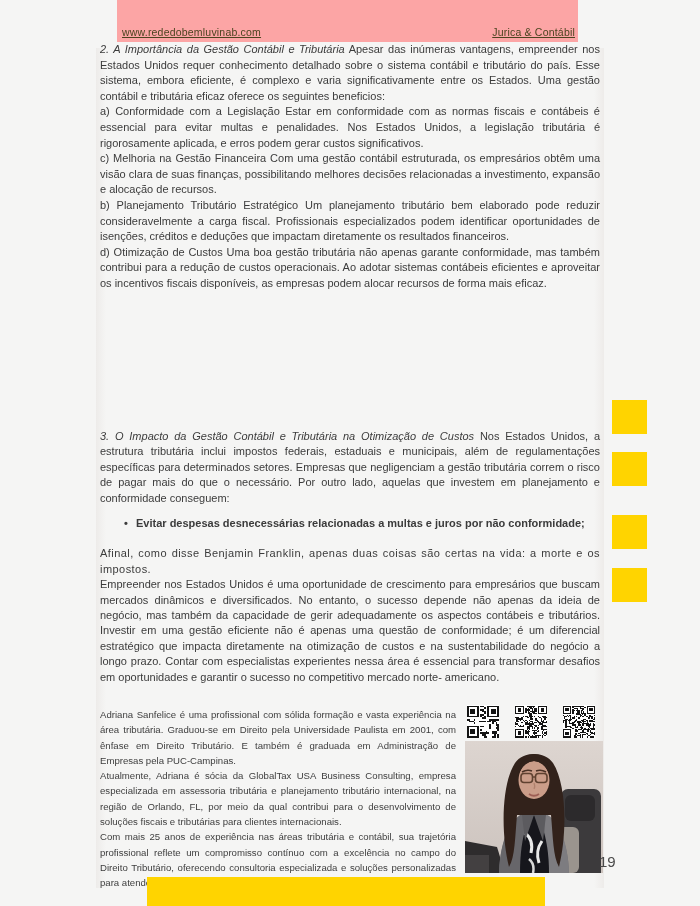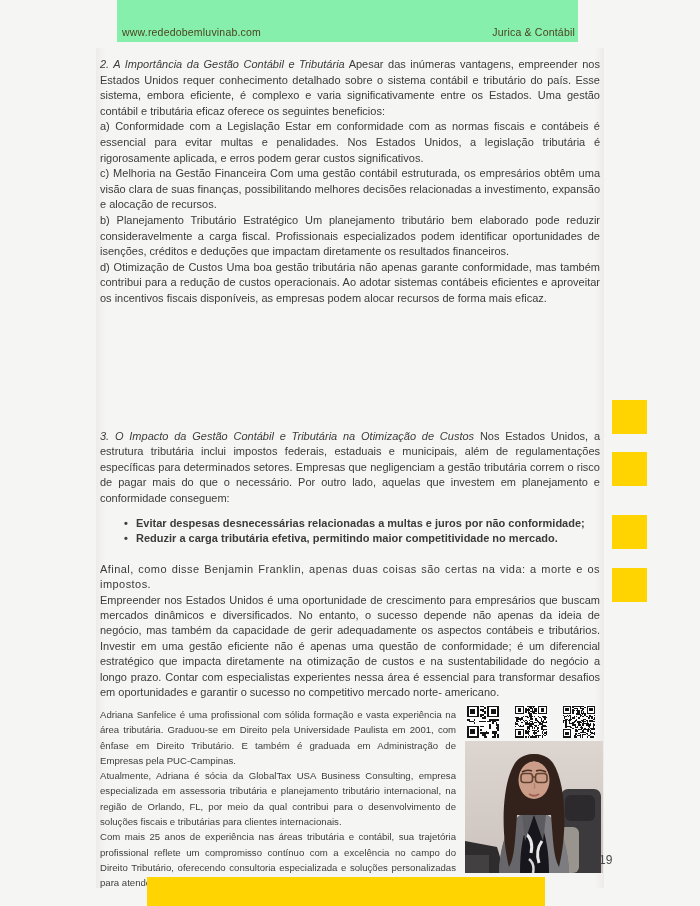--- a/index.html
+++ b/index.html
@@ -5,28 +5,28 @@
   html,body{margin:0;padding:0;}
   body{background:#f5f5f4;font-family:"Liberation Sans",sans-serif;}
   #page{position:relative;width:700px;height:906px;background:#f5f5f4;overflow:hidden;}
 
   
   .band{position:absolute;top:48px;height:840px;width:10px;pointer-events:none;}
   .band.left{left:96px;background:linear-gradient(90deg,rgba(170,150,140,0.10),rgba(170,150,140,0));}
   .band.right{left:594px;background:linear-gradient(270deg,rgba(170,150,140,0.10),rgba(170,150,140,0));}
 
   
-  .header-bar{position:absolute;left:117px;top:0;width:461px;height:42px;background:#86efac;
+  .header-bar{position:absolute;left:117px;top:0;width:461px;height:42px;background:#fca5a5;
     display:flex;justify-content:space-between;align-items:flex-end;
-    padding:0 3px 4px 5px;box-sizing:border-box;font-size:10.5px;color:#4c4420;letter-spacing:0.2px;}
+    padding:0 3px 4px 5px;box-sizing:border-box;font-size:10.5px;color:#4c4420;letter-spacing:0.2px;text-decoration:underline;}
 
   
   .content{position:absolute;left:100px;width:500px;font-size:11px;line-height:15.6px;
     color:#3b3b3b;text-align:justify;}
-  .block1{top:57px;}
+  .block1{top:42px;}
   .block2{top:429px;line-height:15.4px;}
   .content p{margin:0;}
   .content em{font-style:italic;}
   .benefit{margin:7px 0 0 13px;}
   ul.points{margin:10px 0 0 24px;padding:0;list-style:none;}
   ul.points li{padding-left:12px;position:relative;font-weight:bold;}
   ul.points li:before{content:"\2022";position:absolute;left:0;top:0;}
   .franklin{margin-top:15px !important;letter-spacing:0.45px;}
   .sec4-head{margin-top:9px !important;}
 
@@ -38,21 +38,21 @@
   
   .qr{position:absolute;top:705px;width:32px;height:33px;background:#fff;}
   .qr svg{display:block;width:100%;height:100%;}
   #qr1{left:467px;} #qr2{left:515px;} #qr3{left:563px;}
 
   
   .photo{position:absolute;left:465px;top:741px;width:138px;height:132px;overflow:hidden;}
   .photo svg{display:block;}
 
   
-  .page-num{position:absolute;left:599px;top:853px;font-size:12px;color:#4a4a4a;}
+  .page-num{position:absolute;left:599px;top:853px;font-size:15px;color:#4a4a4a;}
 
   
   .sq{position:absolute;left:612px;width:35px;height:34px;background:#ffd400;}
   #sq1{top:400px;} #sq2{top:452px;} #sq3{top:515px;} #sq4{top:568px;}
   .bottom-bar{position:absolute;left:147px;top:877px;width:398px;height:29px;background:#ffd400;}
 </style>
 </head>
 <body>
 
 <div id="page">
@@ -70,21 +70,20 @@
     <p class="benefit">a) Conformidade com a Legislação Estar em conformidade com as normas fiscais e contábeis é essencial para evitar multas e penalidades. Nos Estados Unidos, a legislação tributária é rigorosamente aplicada, e erros podem gerar custos significativos.</p>
     <p class="benefit">c) Melhoria na Gestão Financeira Com uma gestão contábil estruturada, os empresários obtêm uma visão clara de suas finanças, possibilitando melhores decisões relacionadas a investimento, expansão e alocação de recursos.</p>
     <p class="benefit">b) Planejamento Tributário Estratégico Um planejamento tributário bem elaborado pode reduzir consideravelmente a carga fiscal. Profissionais especializados podem identificar oportunidades de isenções, créditos e deduções que impactam diretamente os resultados financeiros.</p>
     <p class="benefit">d) Otimização de Custos Uma boa gestão tributária não apenas garante conformidade, mas também contribui para a redução de custos operacionais. Ao adotar sistemas contábeis eficientes e aproveitar os incentivos fiscais disponíveis, as empresas podem alocar recursos de forma mais eficaz.</p>
   </div>
 
   <div class="content block2">
     <p><em>3. O Impacto da Gestão Contábil e Tributária na Otimização de Custos</em> <span>Nos Estados Unidos, a estrutura tributária inclui impostos federais, estaduais e municipais, além de regulamentações específicas para determinados setores. Empresas que negligenciam a gestão tributária correm o risco de pagar mais do que o necessário. Por outro lado, aquelas que investem em planejamento e conformidade conseguem:</span></p>
     <ul class="points">
       <li>Evitar despesas desnecessárias relacionadas a multas e juros por não conformidade;</li>
-      <li>Reduzir a carga tributária efetiva, permitindo maior competitividade no mercado.</li>
     </ul>
     <p class="franklin">Afinal, como disse Benjamin Franklin, apenas duas coisas são certas na vida: a morte e os impostos.</p>
     <p>Empreender nos Estados Unidos é uma oportunidade de crescimento para empresários que buscam mercados dinâmicos e diversificados. No entanto, o sucesso depende não apenas da ideia de negócio, mas também da capacidade de gerir adequadamente os aspectos contábeis e tributários. Investir em uma gestão eficiente não é apenas uma questão de conformidade; é um diferencial estratégico que impacta diretamente na otimização de custos e na sustentabilidade do negócio a longo prazo. Contar com especialistas experientes nessa área é essencial para transformar desafios em oportunidades e garantir o sucesso no competitivo mercado norte- americano.</p>
   </div>
 
   <div class="bio">
     <p>Adriana Sanfelice é uma profissional com sólida formação e vasta experiência na área tributária. Graduou-se em Direito pela Universidade Paulista em 2001, com ênfase em Direito Tributário. E também é graduada em Administração de Empresas pela PUC-Campinas.</p>
     <p>Atualmente, Adriana é sócia da GlobalTax USA Business Consulting, empresa especializada em assessoria tributária e planejamento tributário internacional, na região de Orlando, FL, por meio da qual contribui para o desenvolvimento de soluções fiscais e tributárias para clientes internacionais.</p>
     <p>Com mais 25 anos de experiência nas áreas tributária e contábil, sua trajetória profissional reflete um compromisso contínuo com a excelência no campo do Direito Tributário, oferecendo consultoria especializada e soluções personalizadas para atender às necessidades de seus clientes.</p>
   </div>

